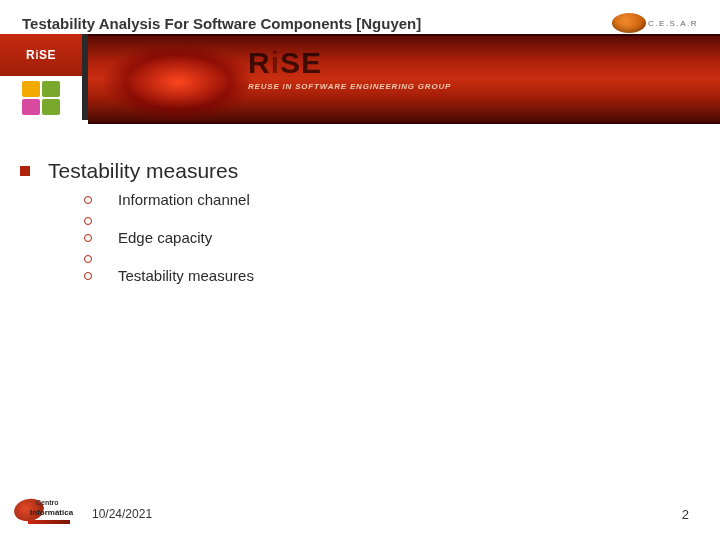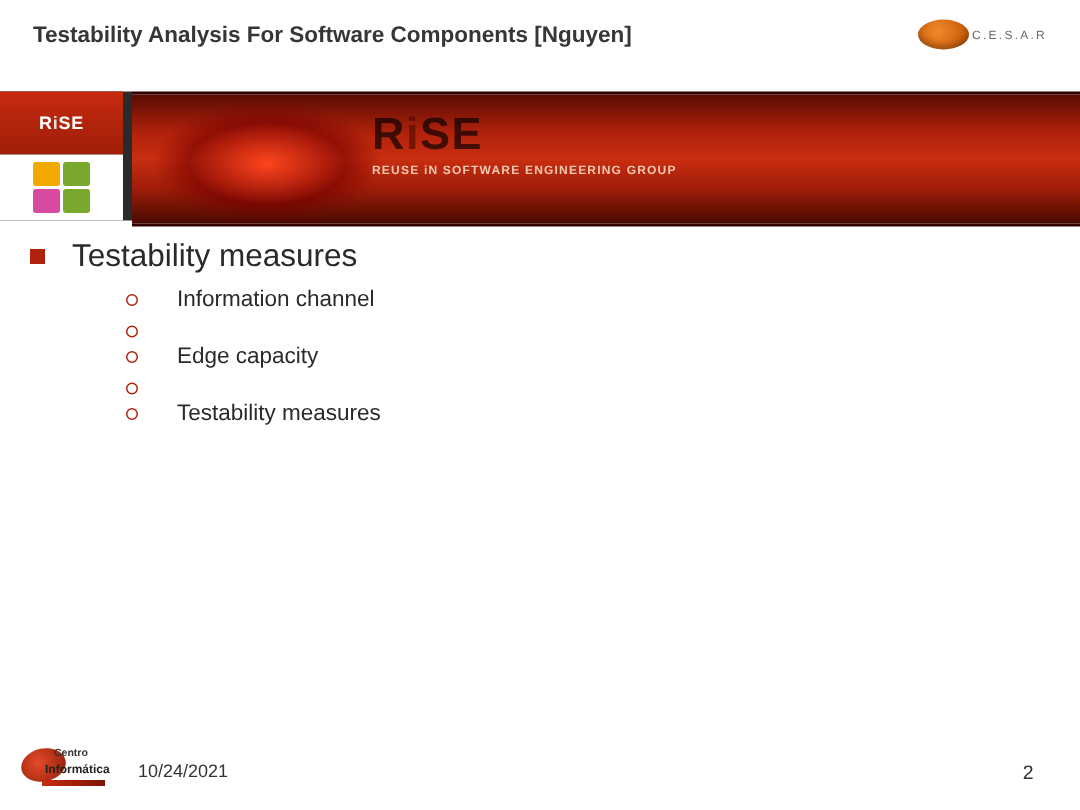--- a/index.html
+++ b/index.html
@@ -50,21 +50,21 @@
   }
   .logo-cesar-text {
     font-size: 8px;
     letter-spacing: 1.5px;
     color: #666;
     font-family: Arial, sans-serif;
   }
 
   .banner {
     position: absolute;
-    top: 61px;
+    top: 34px;
     left: 0;
     right: 0;
     height: 86px;
     display: flex;
   }
   .banner-left {
     width: 82px;
     height: 86px;
     position: relative;
     background: #000;
@@ -138,20 +138,21 @@
   .banner-rise-big .lt { color: rgba(80,10,0,0.65); }
   .banner-tagline {
     position: absolute;
     left: 160px;
     top: 46px;
     font-size: 8px;
     letter-spacing: 0.8px;
     color: #f0c8b0;
     font-family: Arial, sans-serif;
     font-weight: bold;
+    font-style: italic;
   }
 
   .content {
     position: absolute;
     top: 155px;
     left: 0;
     right: 0;
     bottom: 44px;
     padding: 4px 20px 0 20px;
   }

